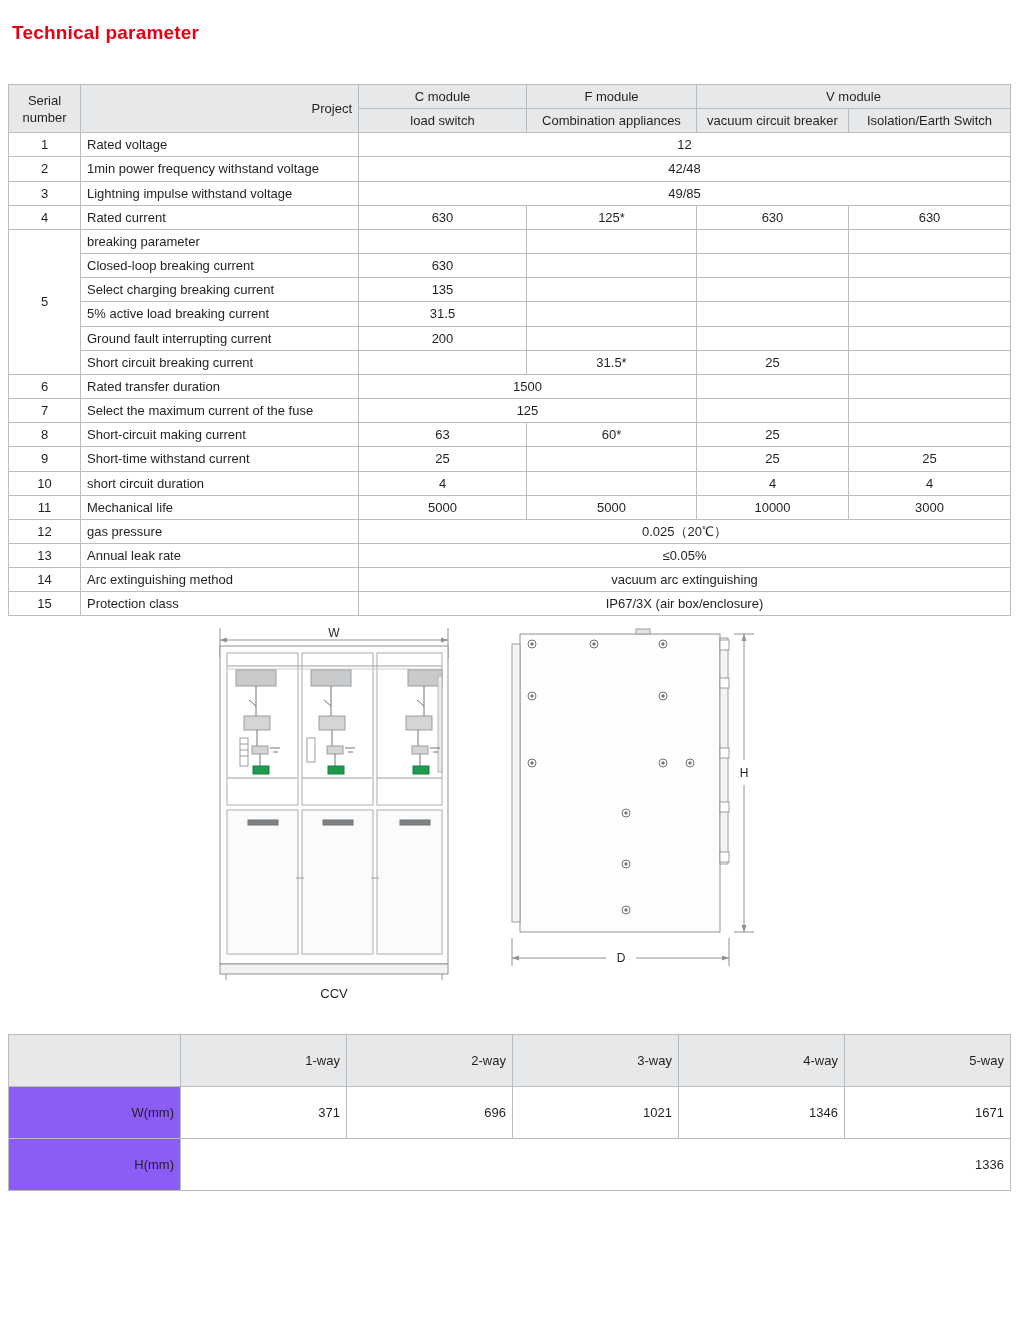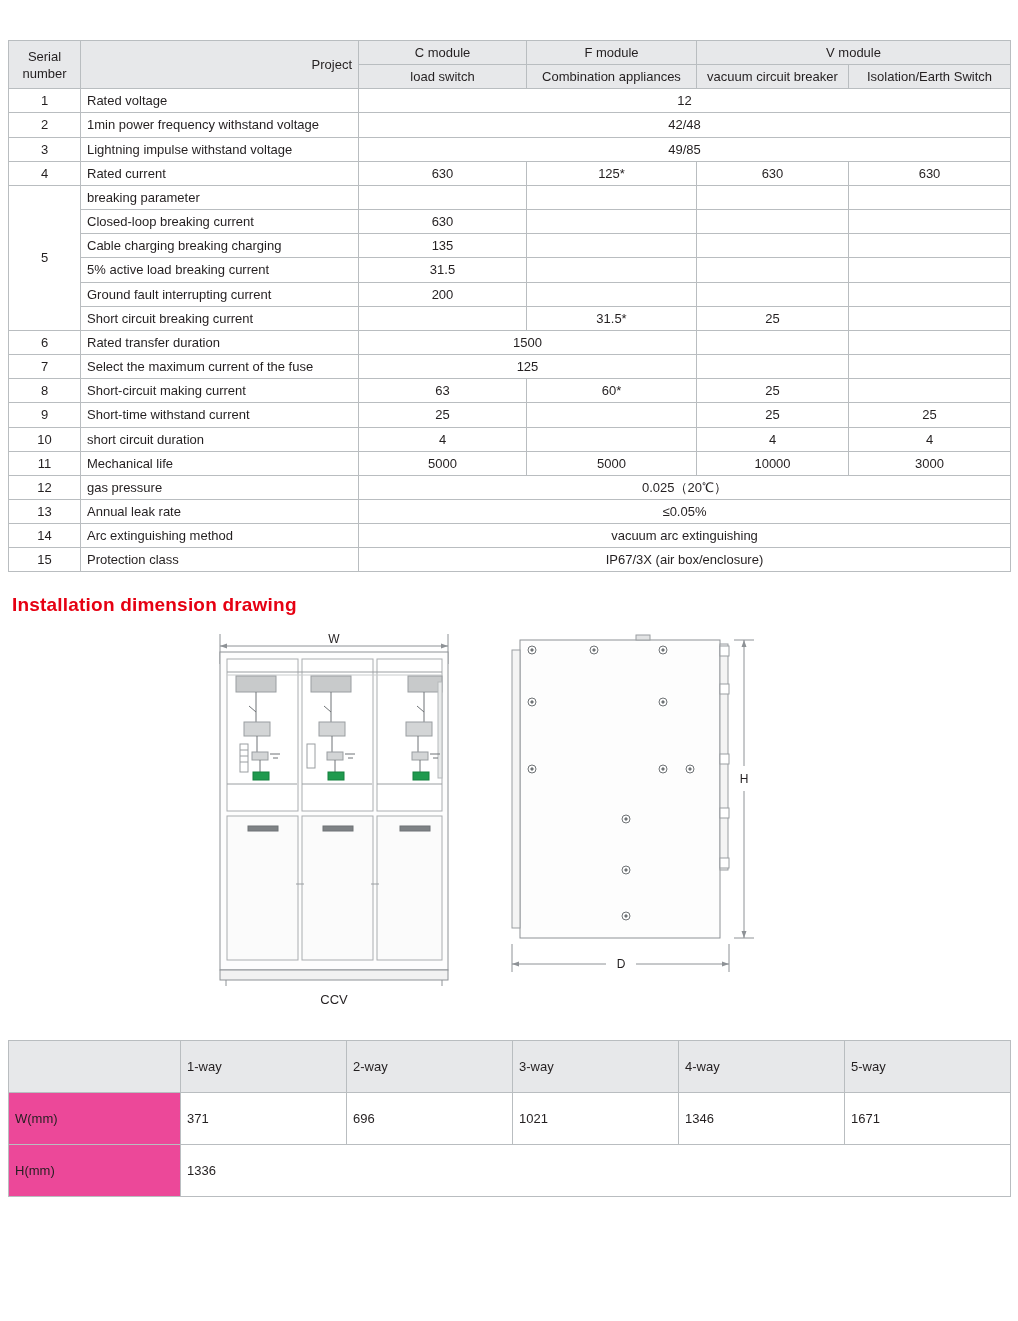--- a/index.html
+++ b/index.html
@@ -76,33 +76,34 @@
     border-collapse: collapse;
     table-layout: fixed;
     font-size: 13px;
     margin-top: 14px;
   }
   table.dim col.c-lbl { width: 172px; }
   table.dim col.c-w   { width: 166px; }
   table.dim th, table.dim td {
     border: 1px solid #b9bdc0;
     padding: 18px 6px;
-    text-align: left;
+    text-align: right;
     font-weight: normal;
     height: 21px;
   }
   table.dim thead th { background: #e7e8ea; }
   table.dim thead th.corner { background: #e7e8ea; border-left-color:#b9bdc0; }
-  table.dim td.rowlbl { background: #ec4899; }
+  table.dim td.rowlbl { background: #8b5cf6; }
 </style>
 </head>
 <body>
 
 <div class="page">
 
+  <h2 class="section-title">Technical parameter</h2>
 
   <table class="tp">
     <colgroup>
       <col class="c-sn">
         <col class="c-prj">
         <col class="c-c">
         <col class="c-f">
         <col class="c-v1">
         <col class="c-v2">
     </colgroup>
@@ -159,21 +160,21 @@
         <td class="ctr"></td>
       </tr>
       <tr>
         <td class="lbl">Closed-loop breaking current</td>
         <td class="ctr">630</td>
         <td class="ctr"></td>
         <td class="ctr"></td>
         <td class="ctr"></td>
       </tr>
       <tr>
-        <td class="lbl">Cable charging breaking charging</td>
+        <td class="lbl">Select charging breaking current</td>
         <td class="ctr">135</td>
         <td class="ctr"></td>
         <td class="ctr"></td>
         <td class="ctr"></td>
       </tr>
       <tr>
         <td class="lbl">5% active load breaking current</td>
         <td class="ctr">31.5</td>
         <td class="ctr"></td>
         <td class="ctr"></td>
@@ -265,21 +266,20 @@
       </tr>
 
       <tr>
         <td class="num">15</td>
         <td class="lbl">Protection class</td>
         <td class="ctr" colspan="4">IP67/3X (air box/enclosure)</td>
       </tr>
     </tbody>
   </table>
 
-  <h2 class="section-title">Installation dimension drawing</h2>
 
   <div class="drawing-wrap">
     <svg class="drawing" width="1002" height="398" viewBox="0 0 1002 398" xmlns="http://www.w3.org/2000/svg">
       <g stroke="#8e9296" fill="none" stroke-width="1">
 
         <g stroke="#8e9296">
           <line x1="212" y1="8" x2="212" y2="38"></line>
           <line x1="440" y1="8" x2="440" y2="38"></line>
           <line x1="212" y1="20" x2="440" y2="20"></line>
           <polygon points="212,20 219,17.5 219,22.5" fill="#8e9296" stroke="none"></polygon>

